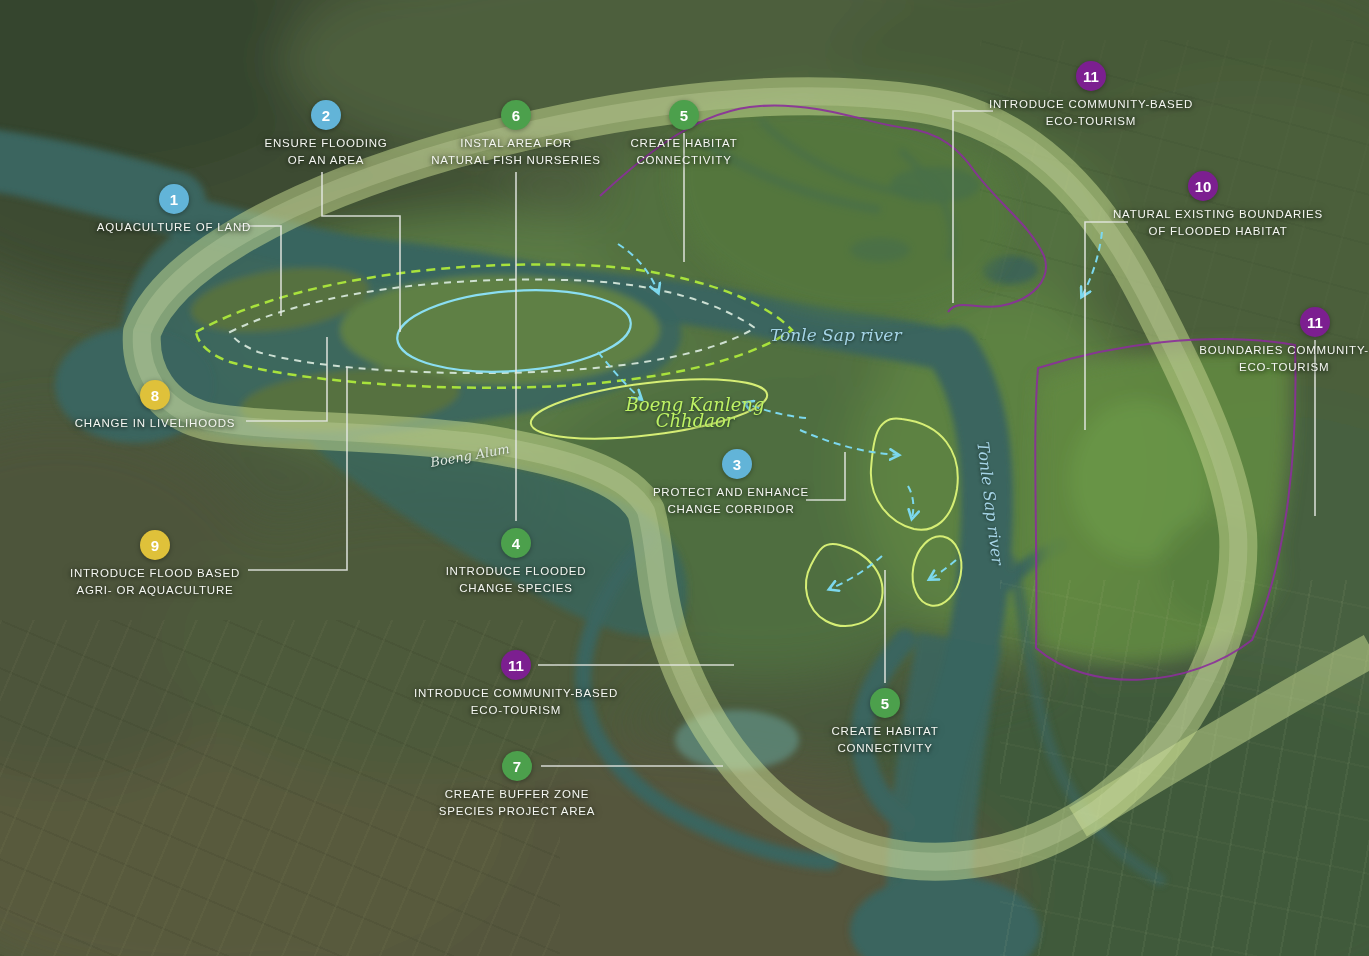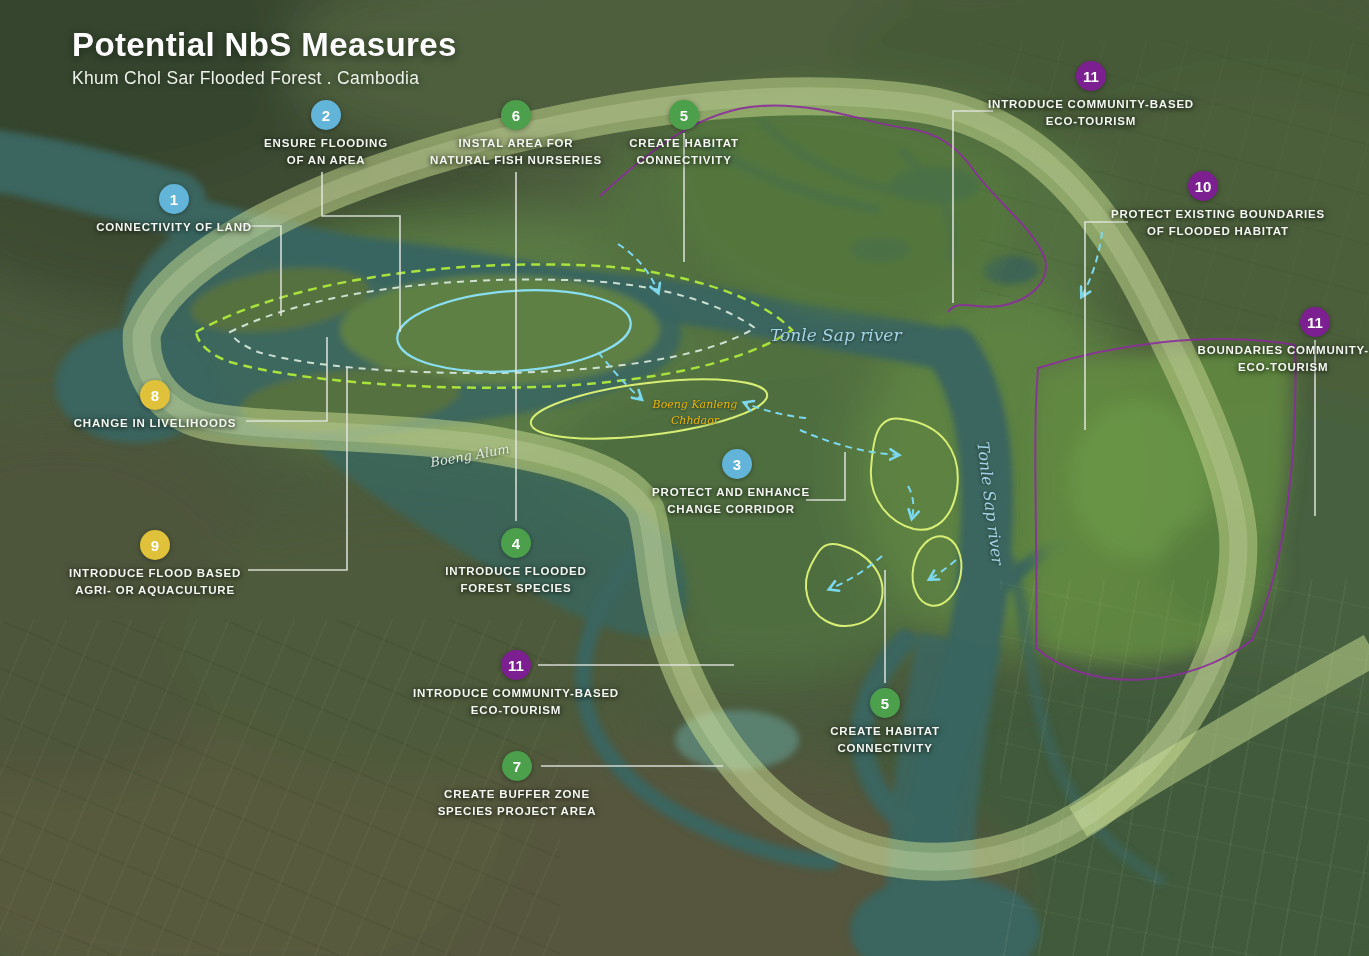--- a/index.html
+++ b/index.html
@@ -47,34 +47,34 @@
     color:#fff;font-size:15px;font-weight:bold;
     box-shadow:0 1px 5px rgba(0,0,0,.35);
   }
   .c-blue{background:#62b4d8;}
   .c-green{background:#4ca04c;}
   .c-purple{background:#7c1f90;}
   .c-yellow{background:#dfc13a;}
   .ann-label{
     position:absolute;top:35px;left:0;transform:translateX(-50%);
     white-space:nowrap;text-align:center;
-    color:#f4f6f1;font-size:11.5px;font-weight:bold;letter-spacing:.8px;line-height:17px;
+    color:#f4f6f1;font-size:11.5px;font-weight:normal;letter-spacing:.8px;line-height:17px;
     text-shadow:0 1px 4px rgba(8,16,8,.85), 0 0 10px rgba(8,16,8,.4);
   }
   .ann-label.align-right{left:auto;right:-54px;transform:none;}
   .ann-label.nudge-right{transform:translateX(calc(-50% + 15px));}
   
   .maplabel{
     position:absolute;font-family:"DejaVu Serif",serif;font-style:italic;
     white-space:nowrap;text-align:center;
     text-shadow:0 1px 3px rgba(10,25,20,.7);
   }
   .river{color:#a5d4e6;font-size:17px;}
   .river-vert{transform:rotate(83deg);transform-origin:center;}
-  .lake-name{color:#eab308;font-size:11px;line-height:16px;}
+  .lake-name{color:#bef264;font-size:18px;line-height:16px;}
 </style>
 </head>
 <body>
 
 <div class="stage">
 
   <svg class="layer" width="1369" height="956" viewBox="0 0 1369 956">
     <defs>
       <filter id="soft" x="-30%" y="-30%" width="160%" height="160%">
           <feGaussianBlur stdDeviation="24"></feGaussianBlur>
@@ -200,37 +200,33 @@
       <path d="M 1315,340 L 1315,516"></path>
       <path d="M 246,421 L 327,421 L 327,337"></path>
       <path d="M 248,570 L 347,570 L 347,367"></path>
       <path d="M 806,500 L 845,500 L 845,452"></path>
       <path d="M 538,665 L 734,665"></path>
       <path d="M 541,766 L 723,766"></path>
       <path d="M 885,683 L 885,570"></path>
     </g>
   </svg>
 
-  <div class="header">
-    <h1 class="title">Potential NbS Measures</h1>
-    <div class="subtitle">Khum Chol Sar Flooded Forest . Cambodia</div>
-  </div>
 
   <div class="maplabel river" style="left:770px;top:325px;">Tonle Sap river</div>
   <div class="maplabel river river-vert" style="left:930px;top:492px;width:120px;font-size:16px;">Tonle Sap river</div>
   <div class="maplabel lake-name" style="left:625px;top:397px;width:140px;">
     <div>Boeng Kanleng</div>
     <div>Chhdaor</div>
   </div>
   <div class="maplabel lake-name" style="left:430px;top:448px;font-size:13px;transform:rotate(-10deg);color:#e2eae2;">Boeng Alum</div>
 
   <div class="ann" style="left:174px;top:184px;">
     <div class="badge c-blue">1</div>
     <div class="ann-label">
-      <div>CONNECTIVITY OF LAND</div>
+      <div>AQUACULTURE OF LAND</div>
         <div></div>
     </div>
   </div>
 
   <div class="ann" style="left:326px;top:100px;">
     <div class="badge c-blue">2</div>
     <div class="ann-label">
       <div>ENSURE FLOODING</div>
         <div>OF AN AREA</div>
     </div>
@@ -256,21 +252,21 @@
     <div class="badge c-purple">11</div>
     <div class="ann-label">
       <div>INTRODUCE COMMUNITY-BASED</div>
         <div>ECO-TOURISM</div>
     </div>
   </div>
 
   <div class="ann" style="left:1203px;top:171px;">
     <div class="badge c-purple">10</div>
     <div class="ann-label nudge-right">
-      <div>PROTECT EXISTING BOUNDARIES</div>
+      <div>NATURAL EXISTING BOUNDARIES</div>
         <div>OF FLOODED HABITAT</div>
     </div>
   </div>
 
   <div class="ann" style="left:1315px;top:307px;">
     <div class="badge c-purple">11</div>
     <div class="ann-label align-right">
       <div>BOUNDARIES COMMUNITY-</div>
         <div>ECO-TOURISM</div>
     </div>
@@ -297,21 +293,21 @@
     <div class="ann-label">
       <div>INTRODUCE FLOOD BASED</div>
         <div>AGRI- OR AQUACULTURE</div>
     </div>
   </div>
 
   <div class="ann" style="left:516px;top:528px;">
     <div class="badge c-green">4</div>
     <div class="ann-label">
       <div>INTRODUCE FLOODED</div>
-        <div>FOREST SPECIES</div>
+        <div>CHANGE SPECIES</div>
     </div>
   </div>
 
   <div class="ann" style="left:516px;top:650px;">
     <div class="badge c-purple">11</div>
     <div class="ann-label">
       <div>INTRODUCE COMMUNITY-BASED</div>
         <div>ECO-TOURISM</div>
     </div>
   </div>

